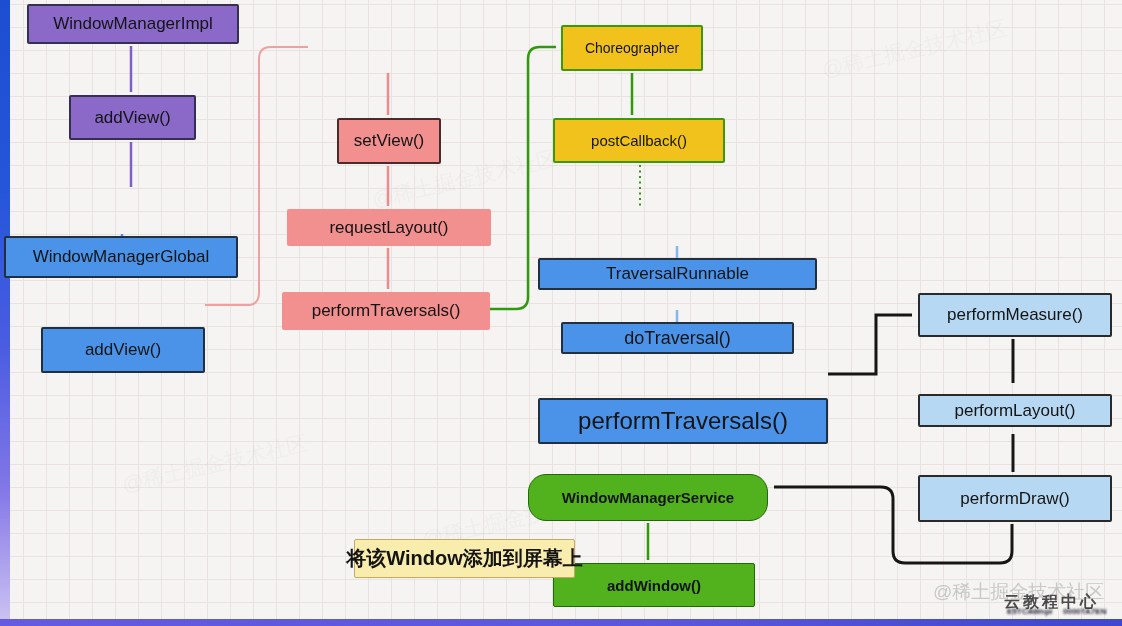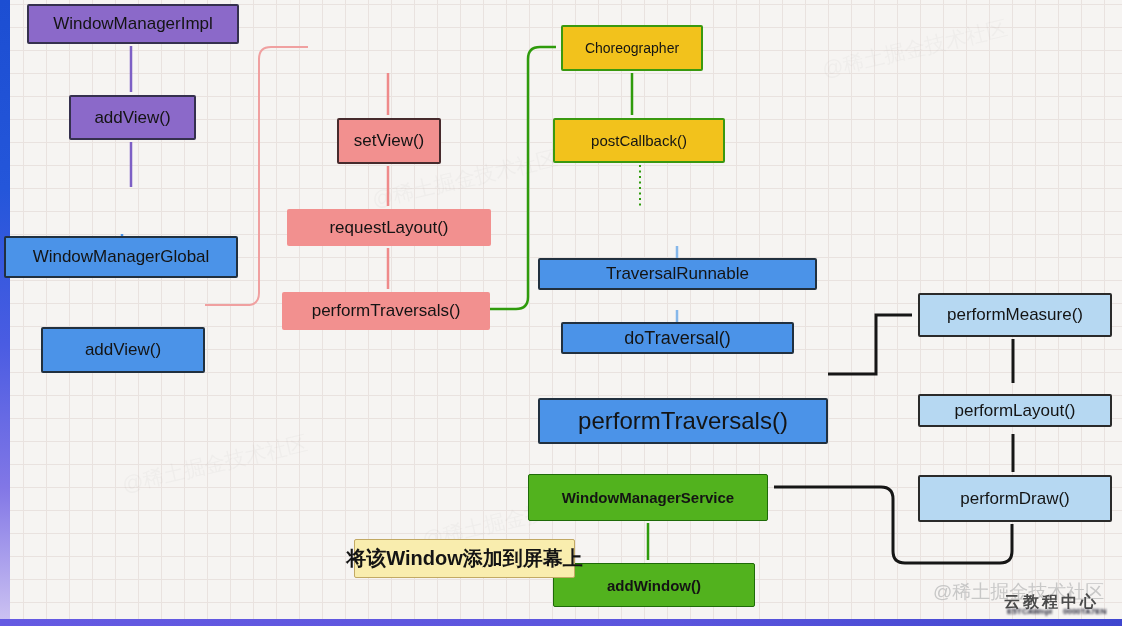--- a/index.html
+++ b/index.html
@@ -124,21 +124,21 @@
   <div class="node n-yellow" style="left:553px;top:118px;width:172px;height:45px;font-size:15px;">postCallback()</div>
 
   <div class="node n-blue" style="left:538px;top:212px;width:279px;height:32px;">TraversalRunnable</div>
   <div class="node n-blue" style="left:561px;top:276px;width:233px;height:32px;font-size:18px;">doTraversal()</div>
   <div class="node n-blue" style="left:538px;top:352px;width:290px;height:46px;font-size:24px;">performTraversals()</div>
 
   <div class="node n-lblue" style="left:918px;top:293px;width:194px;height:44px;">performMeasure()</div>
   <div class="node n-lblue" style="left:918px;top:386px;width:194px;height:33px;margin-top:8px;">performLayout()</div>
   <div class="node n-lblue" style="left:918px;top:475px;width:194px;height:47px;">performDraw()</div>
 
-  <div class="node n-green" style="left:528px;top:474px;width:240px;height:47px;font-size:15px;">WindowManagerService</div>
+  <div class="node n-green" style="left:528px;top:474px;width:240px;height:47px;font-size:15px;border-radius:18px;">WindowManagerService</div>
   <div class="node n-green" style="left:553px;top:563px;width:202px;height:44px;font-size:15px;">addWindow()</div>
   <div class="node n-cream" style="left:354px;top:539px;width:221px;height:39px;font-size:20px;z-index:6;">将该Window添加到屏幕上</div>
 
   <div id="strip-left"></div>
   <div id="strip-bottom"></div>
 
   <div id="wm-community">@稀土掘金技术社区</div>
   <div id="wm-center">云教程中心</div>
   <div id="fp-left" class="fineprint">E5TCAWnpl</div>
   <div id="fp-right" class="fineprint">0000TA7EN</div>

